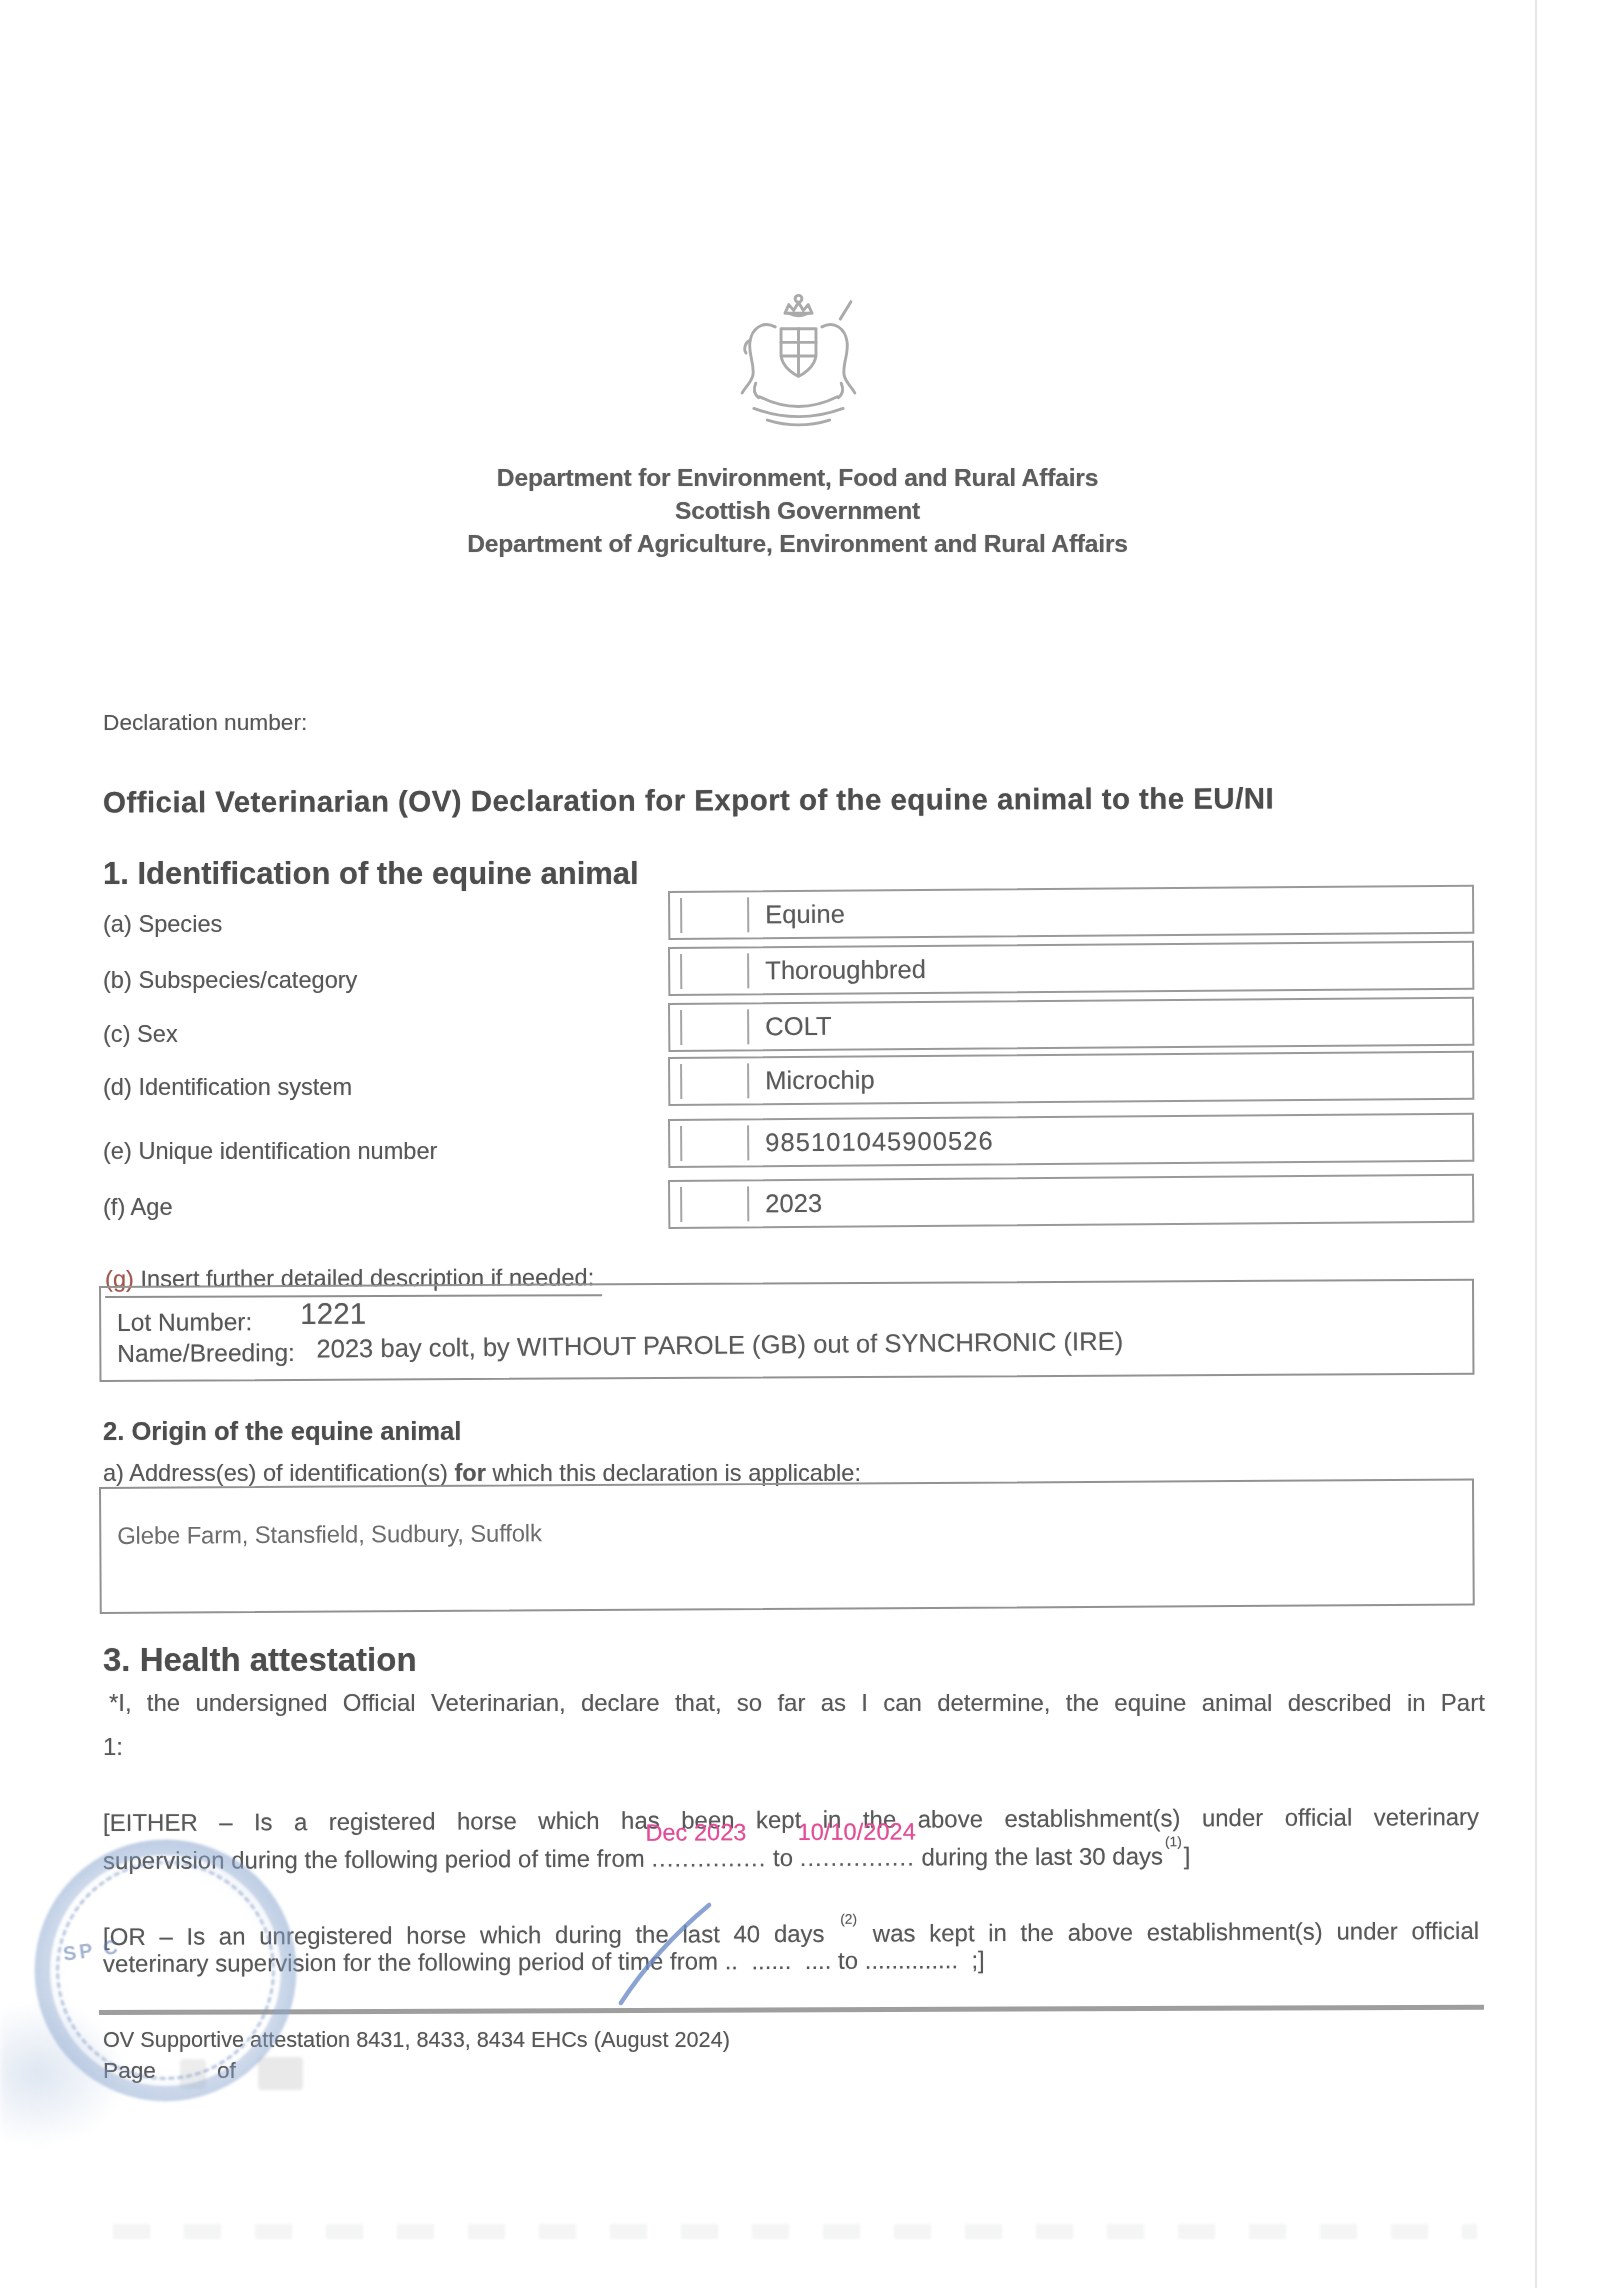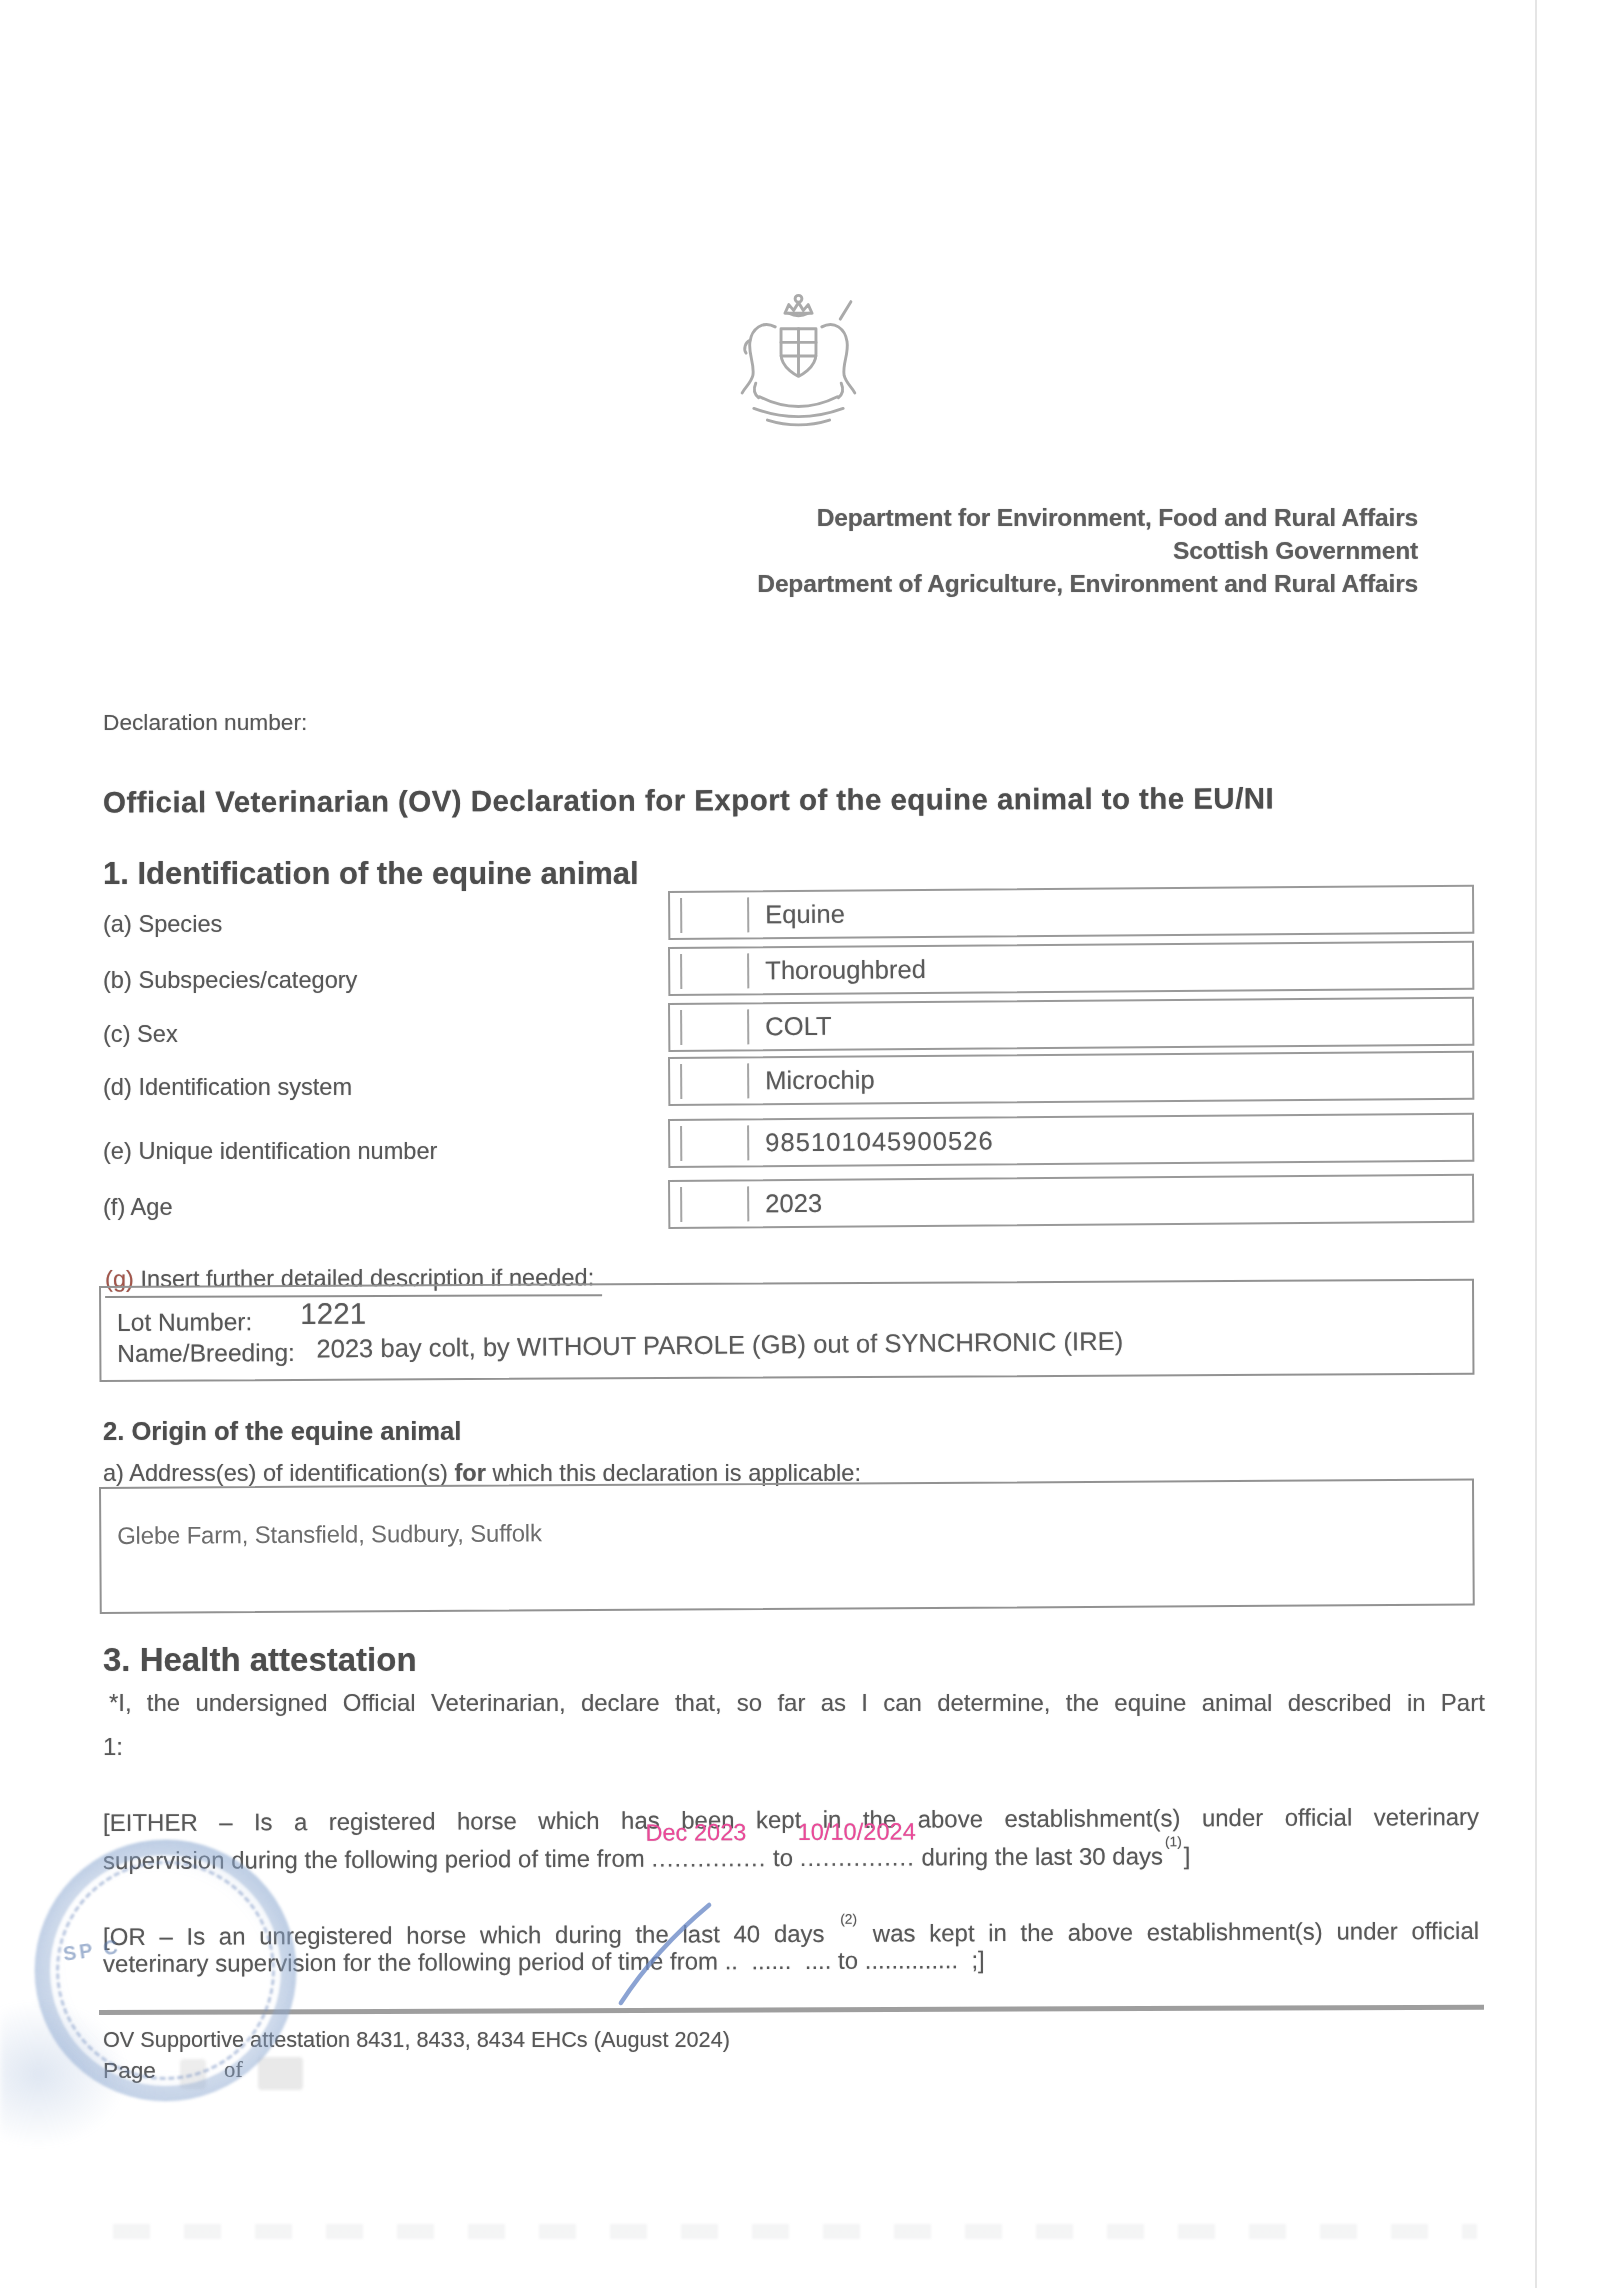--- a/index.html
+++ b/index.html
@@ -8,21 +8,21 @@
     font-family:"Liberation Sans",sans-serif;color:#575757;overflow:hidden;
   }
   .abs{position:absolute;}
   .ink{text-shadow:0 0 1px rgba(90,90,90,.45);}
   .bold-ink{font-weight:700;color:#4d4d4d;text-shadow:0 0 1px rgba(70,70,70,.5);}
 
   
   .crest{left:711px;top:290px;width:175px;height:165px;opacity:.88;filter:blur(0.5px);}
 
   
-  .gov-header{left:177px;top:461px;width:1241px;text-align:right;font-size:24.6px;line-height:33px;letter-spacing:-0.2px;margin-top:40px;}
+  .gov-header{left:177px;top:461px;width:1241px;text-align:center;font-size:24.6px;line-height:33px;letter-spacing:-0.2px;}
   .gov-header div{font-weight:700;color:#5d5d5d;text-shadow:0 0 1px rgba(80,80,80,.5);}
 
   .decl{left:103px;top:709px;font-size:22.7px;}
   .title{left:103px;top:783px;width:1409px;font-size:29.6px;letter-spacing:0.4px;transform:rotate(-.2deg);}
 
   .s1h{left:103px;top:856px;font-size:31px;}
   .f-label{left:103px;font-size:23.6px;}
   .f-box{
     left:668px;width:802px;height:45px;border:2px solid #999;
     transform:rotate(-.45deg);transform-origin:left top;background:rgba(255,255,255,.4);
@@ -53,21 +53,21 @@
 
   .dotwrap{position:relative;display:inline-block;letter-spacing:1px;color:#5e5e5e;}
   .hw-date{position:absolute;top:-24.6px;left:-5.9px;font-size:23.6px;letter-spacing:0;color:#ec4899;white-space:nowrap;}
   .hw-date.to{left:-2px;}
   sup.fn{font-size:13.8px;position:relative;top:-8.9px;margin:0 2px;}
   .prewrap{white-space:pre-wrap;}
 
   .rule{left:99px;top:2010px;width:1385px;height:4.9px;background:#8d8d8d;opacity:.85;transform:rotate(-.22deg);transform-origin:left top;}
   .footer1{left:103px;top:2027px;font-size:21.7px;}
   .footer2{left:103px;top:2057px;font-size:22.7px;width:394px;height:33px;}
-  .footer2 .of{position:absolute;left:121px;font-family:Liberation Serif, serif;}
+  .footer2 .of{position:absolute;left:114px;}
   .ghost1{left:180px;top:2059px;width:25.6px;height:29.6px;background:#ededed;border-radius:3.9px;filter:blur(1.5px);}
   .ghost2{left:258px;top:2057px;width:45px;height:33px;background:#e9e9e9;border-radius:3.9px;filter:blur(1.5px);}
 
   
   .stamp{left:35px;top:1840px;width:231px;height:231px;border-radius:50%;
     border:15.8px solid rgba(141,168,208,.40);filter:blur(0.8px);}
   .stamp::before{content:"";position:absolute;inset:5.9px;border-radius:50%;border:3px dashed rgba(104,134,186,.45);}
   .stamp::after{content:"";position:absolute;inset:-15.8px;border-radius:50%;
     box-shadow:inset -7.9px 11.8px 19.7px rgba(141,168,208,.28), inset 9.9px -9.9px 21.7px rgba(141,168,208,.18);}
   .stamp-text{left:63px;top:1939px;font-size:19.7px;font-weight:700;color:rgba(86,118,172,.55);

